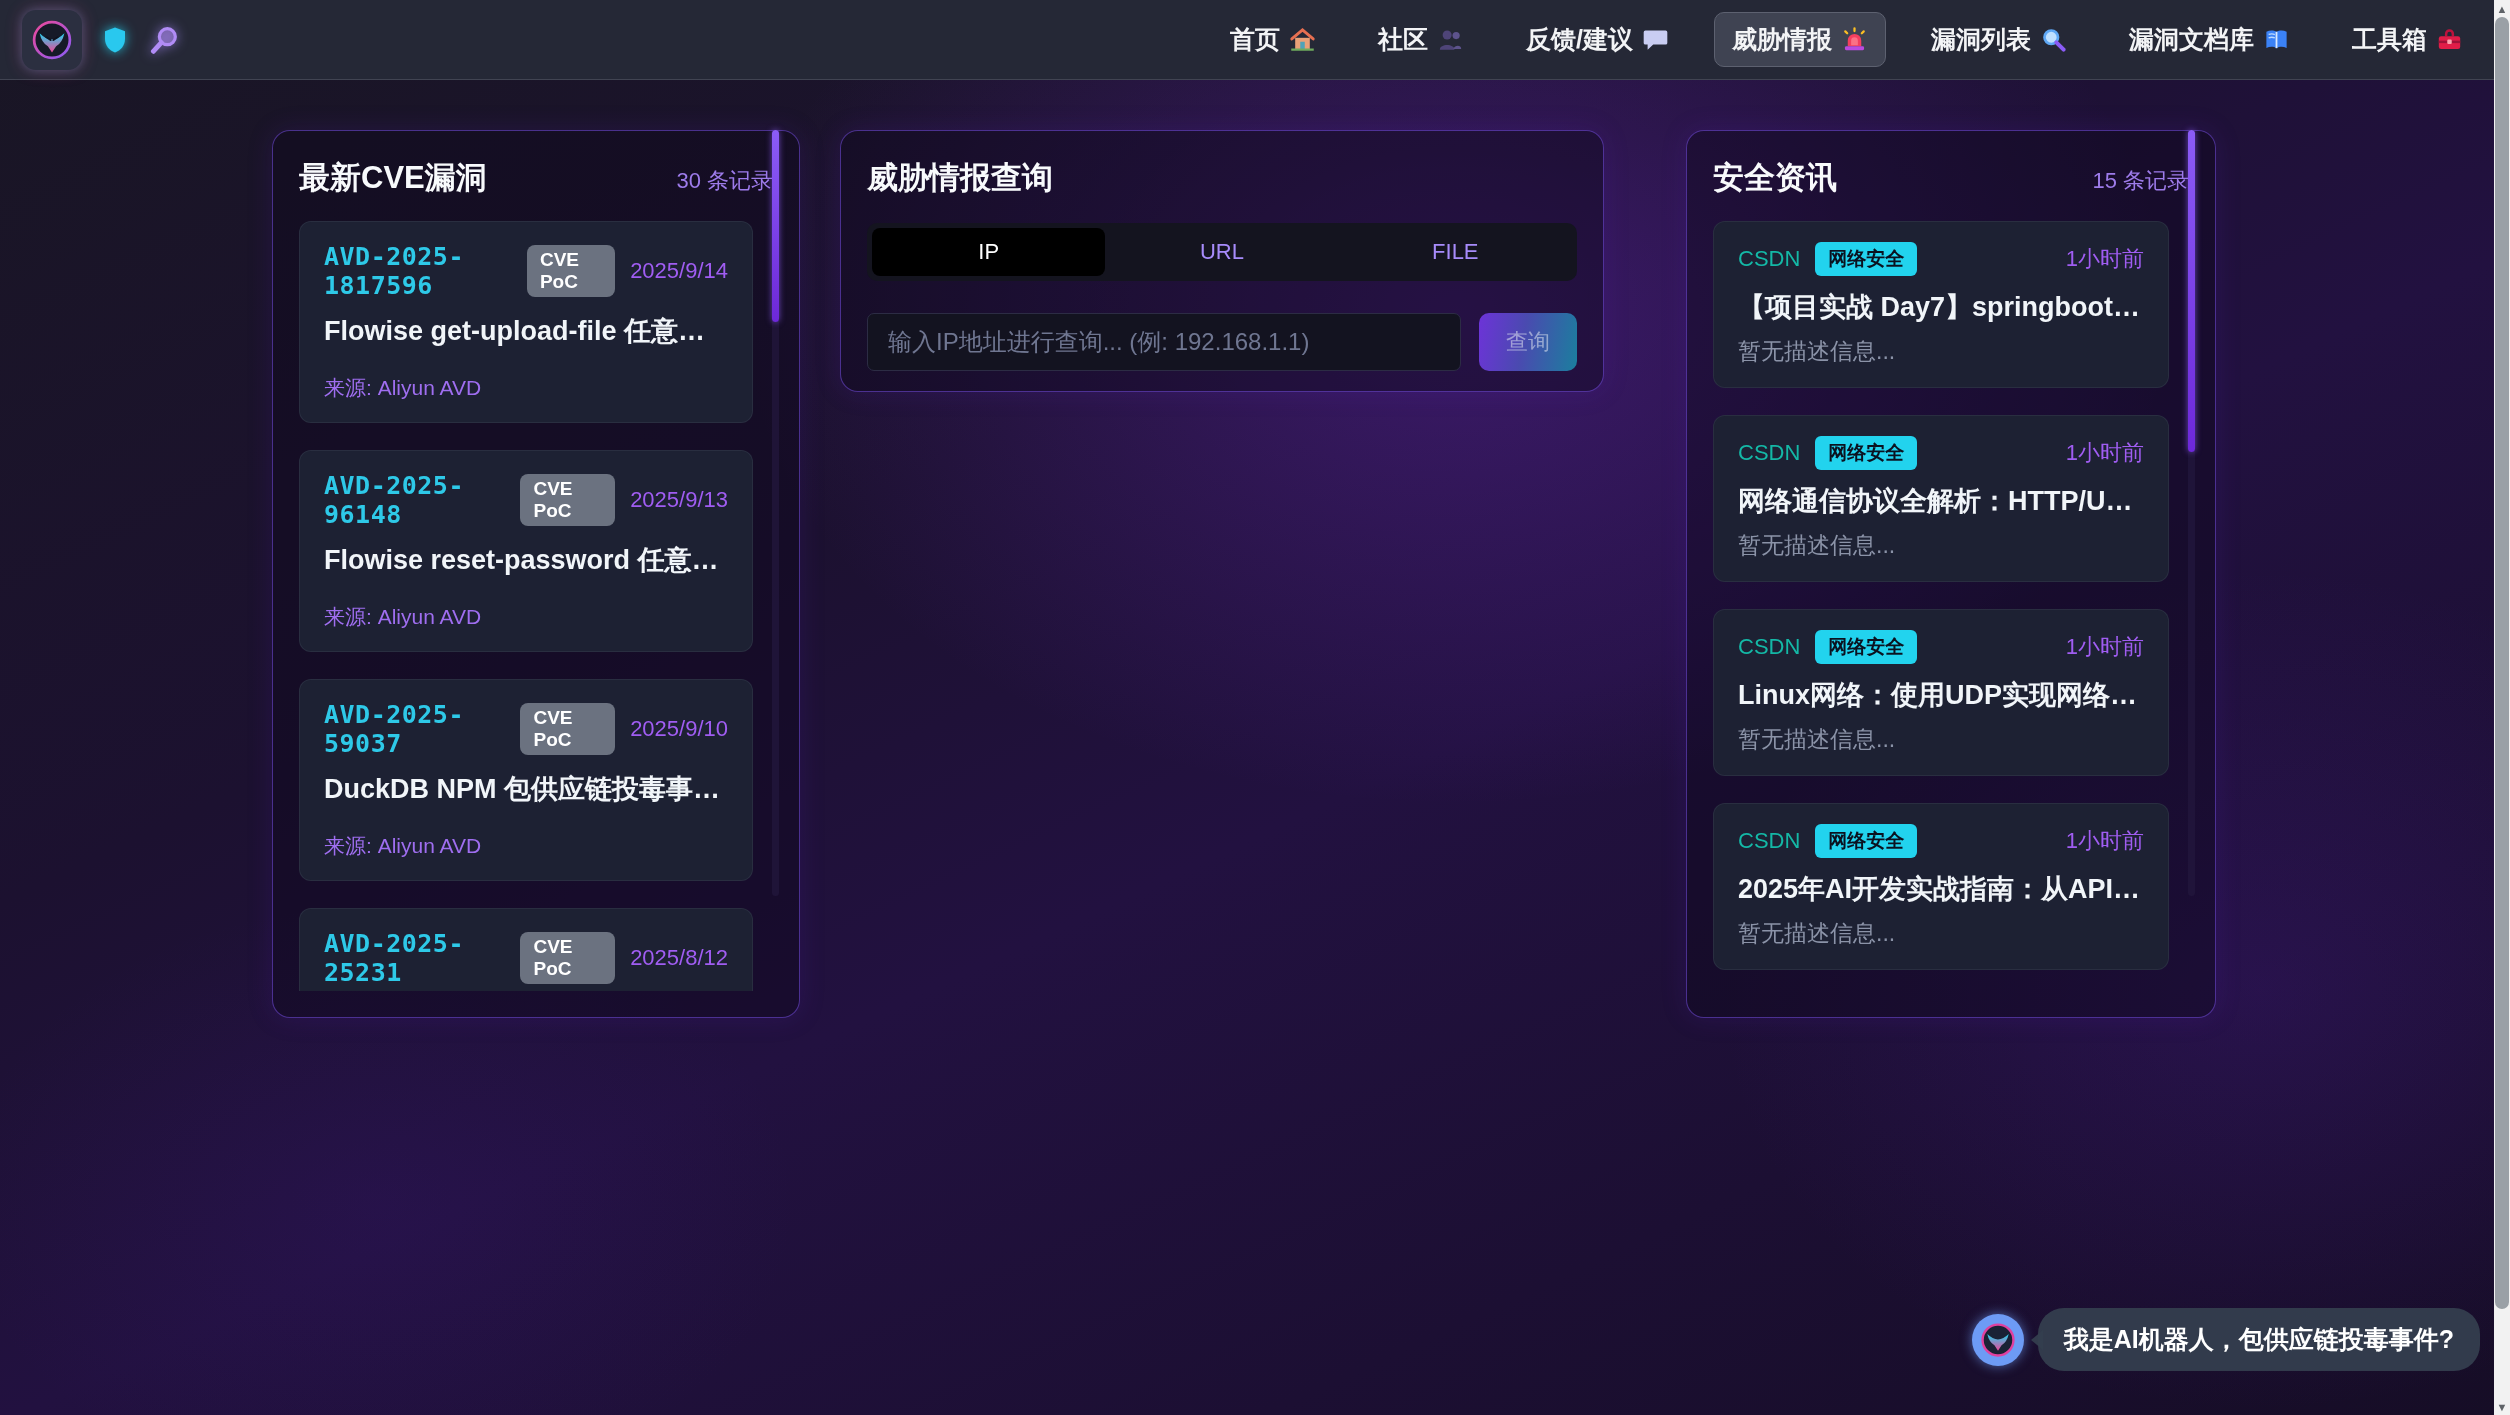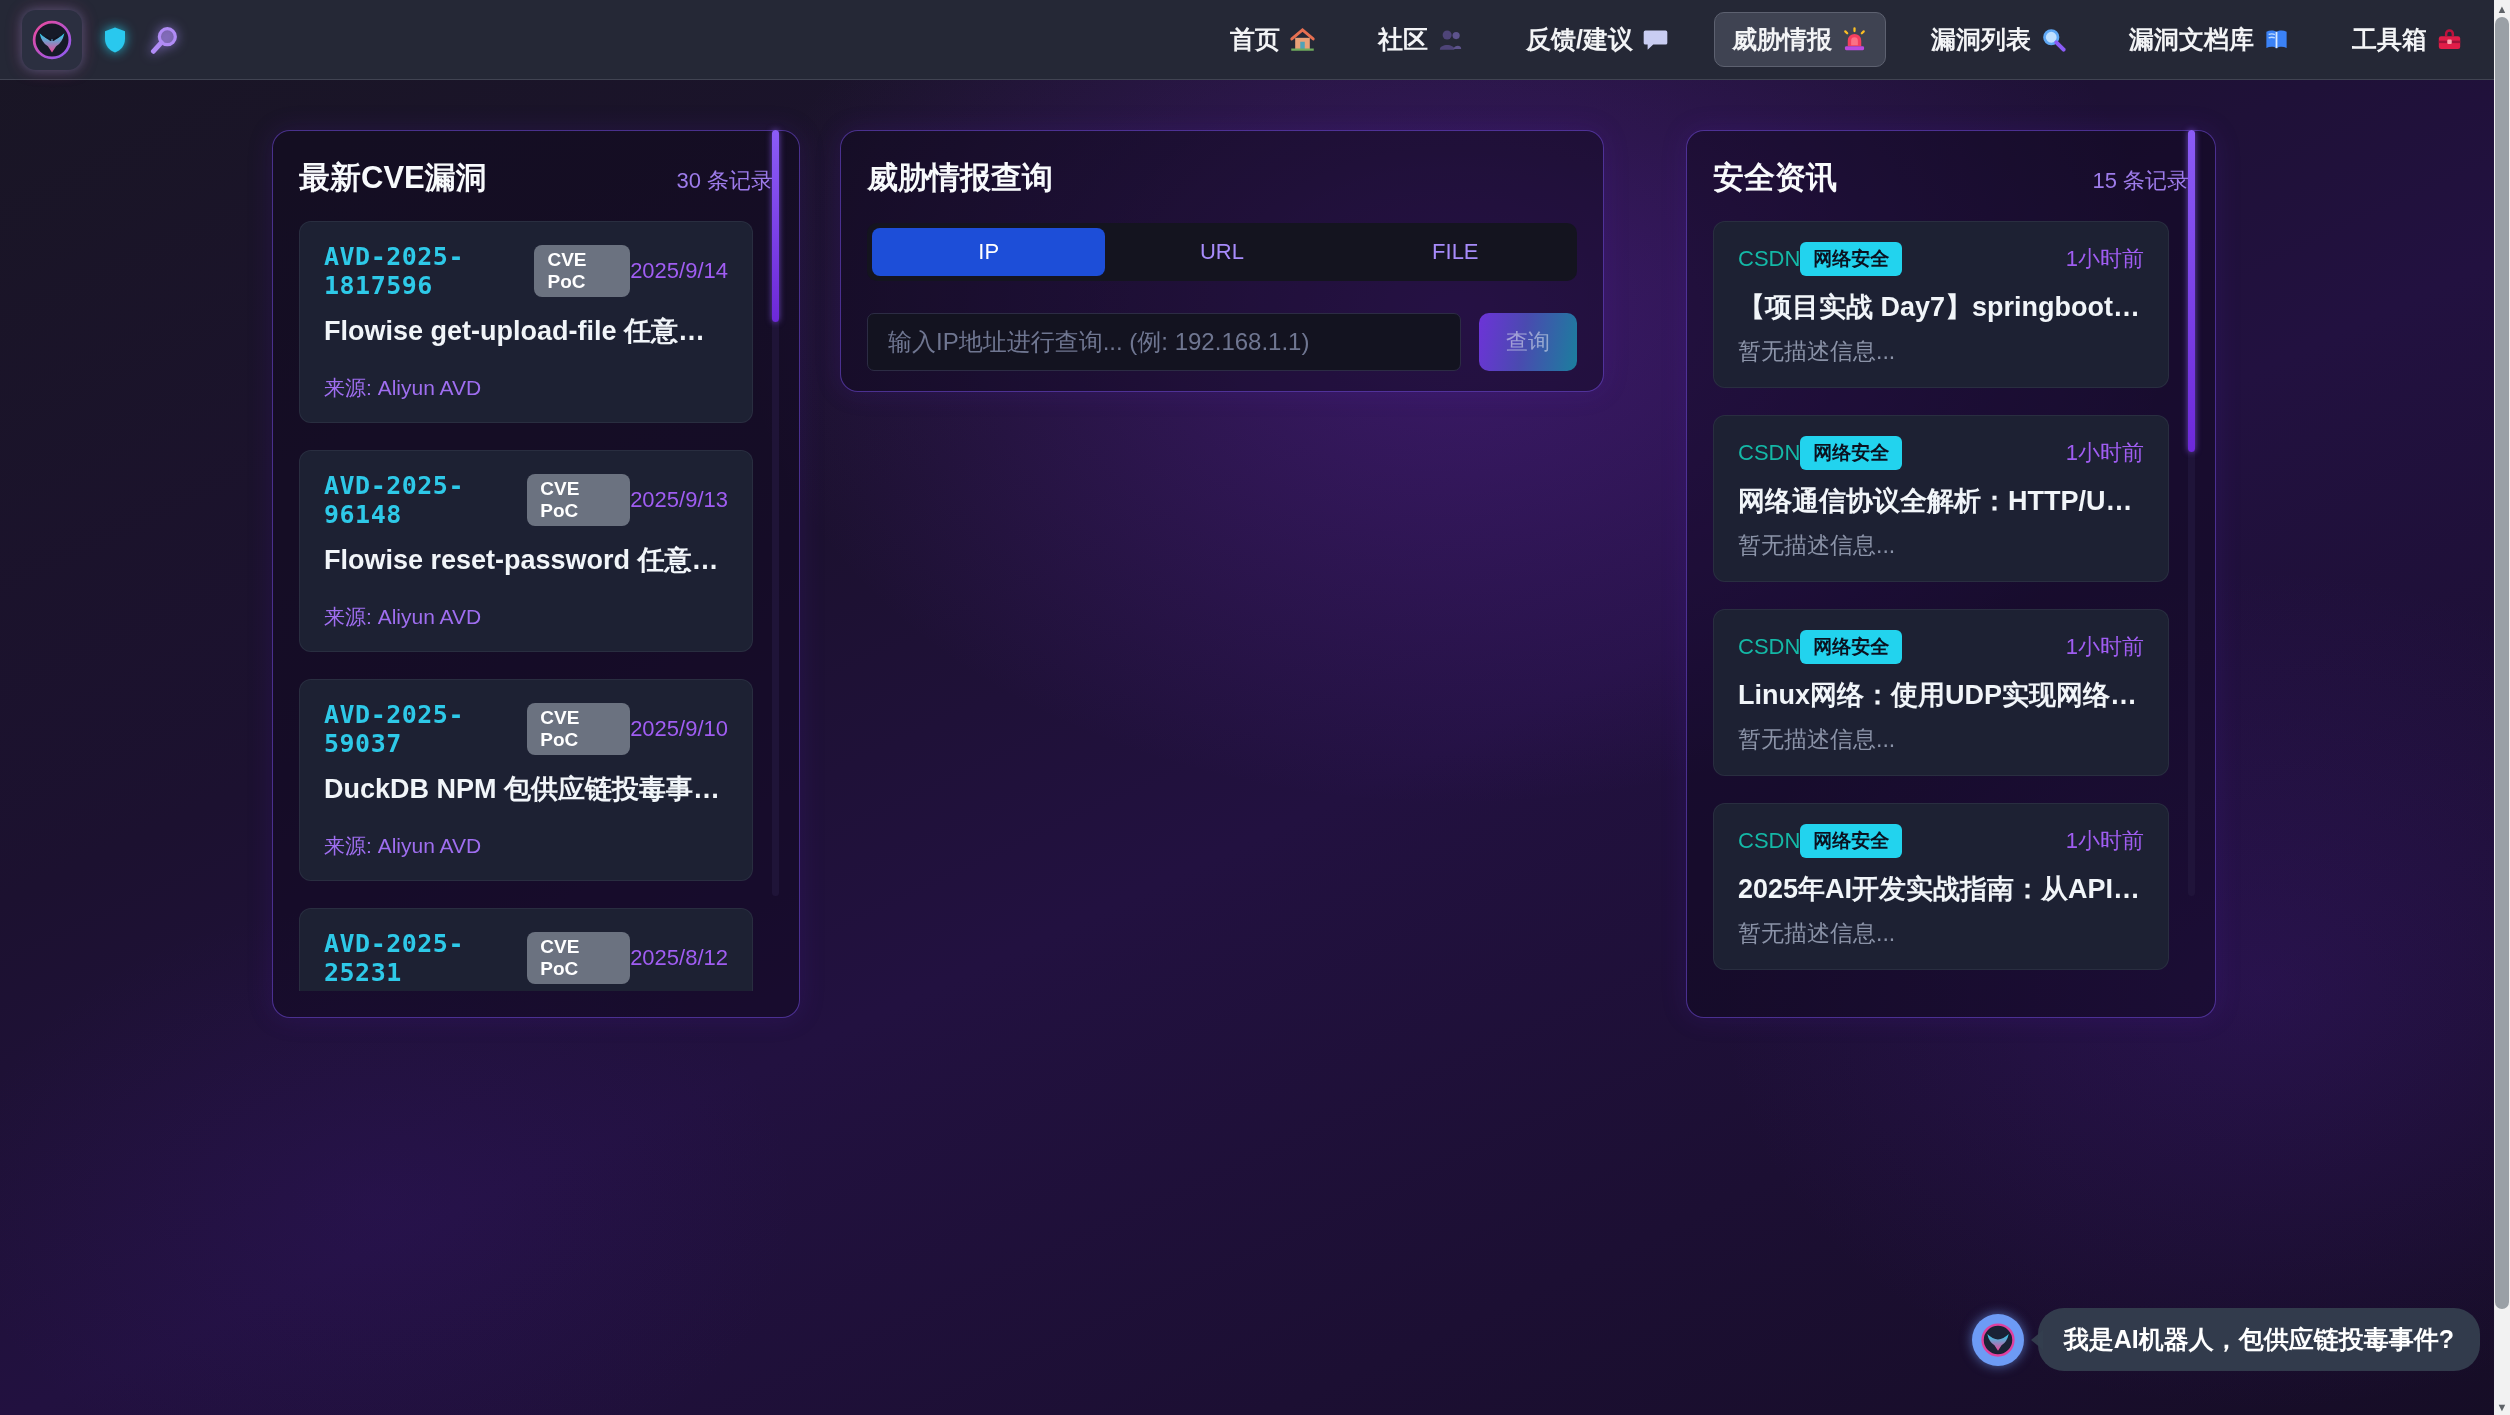--- a/index.html
+++ b/index.html
@@ -67,35 +67,35 @@
   .vthumb { position:absolute; top:0; left:0; width:100%; border-radius:4px;
     background:linear-gradient(#8b5cf6,#6d28d9); box-shadow:0 0 6px rgba(139,92,246,.7); }
   #cve-scroll .vthumb { height:25%; }
   #news-scroll .vthumb { height:42%; }
 
   
   .card {
     flex:0 0 143px; border-radius:12px; padding:20px 24px;
     background:#1d2133; border:1px solid rgba(148,163,184,.10);
   }
-  .card-top { display:flex; align-items:center; margin-bottom:13px; }
+  .card-top { display:flex; align-items:center; gap:15px; margin-bottom:13px; }
   .cve-id { font-family:"DejaVu Sans Mono", monospace; font-weight:bold; font-size:25px; color:#2ec9e8; letter-spacing:.5px; }
   .poc-badge { background:#6b7280; color:#ffffff; font-size:19px; font-weight:bold; padding:4px 13px; border-radius:8px; }
   .card-date { margin-left:auto; font-size:22px; color:#a05df2; }
   .card-title { font-size:27px; font-weight:bold; color:#f1f5f9; white-space:nowrap; overflow:hidden; text-overflow:ellipsis; }
   .cve-source { font-size:21px; color:#9f6ef0; margin-top:25px; }
 
   .news-source { font-size:22px; color:#14b8a6; }
   .news-badge { background:#22d3ee; color:#0b1220; font-weight:bold; font-size:19px; padding:4px 13px; border-radius:6px; }
   .news-desc { font-size:23px; color:#8b93a8; margin-top:11px; }
 
   
   .tabs { display:flex; background:#14141f; border-radius:10px; padding:5px; margin-bottom:32px; }
   .tab { flex:1; text-align:center; padding:11px 0; font-size:22px; color:#a78bfa; border-radius:8px; cursor:pointer; }
-  .tab.active { background:#1d4ed8; color:#ffffff; }
+  .tab.active { background:#000000; color:#ffffff; }
   .query-row { display:flex; gap:18px; }
   .query-input {
     flex:1; height:58px; background:#131320; border:1px solid #2c2c44; border-radius:7px;
     padding:0 20px; color:#f0abfc; font-size:24px; font-family:"Liberation Sans", sans-serif; outline:none;
   }
   .query-input::placeholder { color:#6f7691; }
   .query-btn {
     width:98px; height:58px; border-radius:10px; border:none; cursor:pointer;
     background:linear-gradient(100deg,#6d33d8 0%, #4a4ab0 45%, #1b7f9e 100%);
     color:rgba(226,232,240,.55); font-size:22px; font-family:"Liberation Sans", sans-serif;

